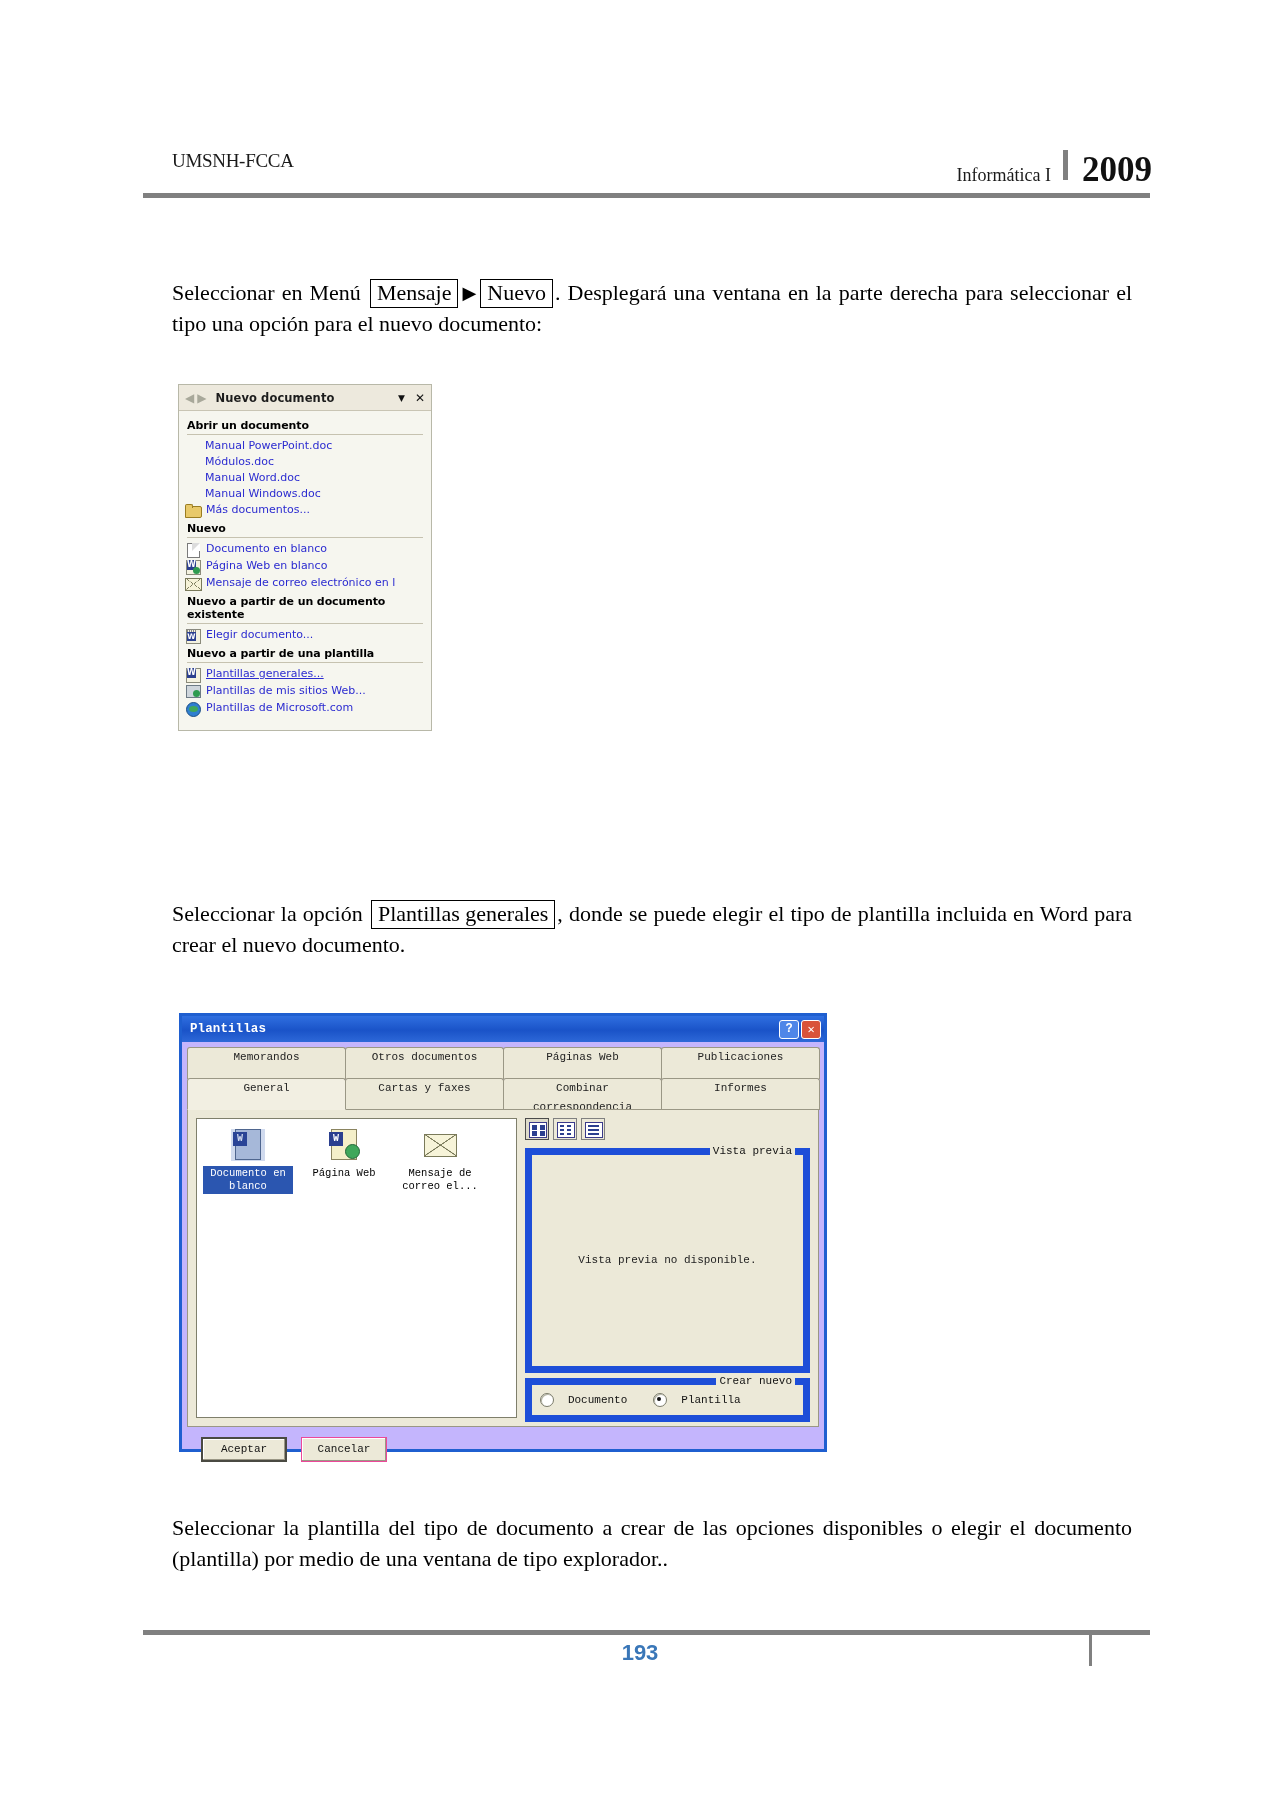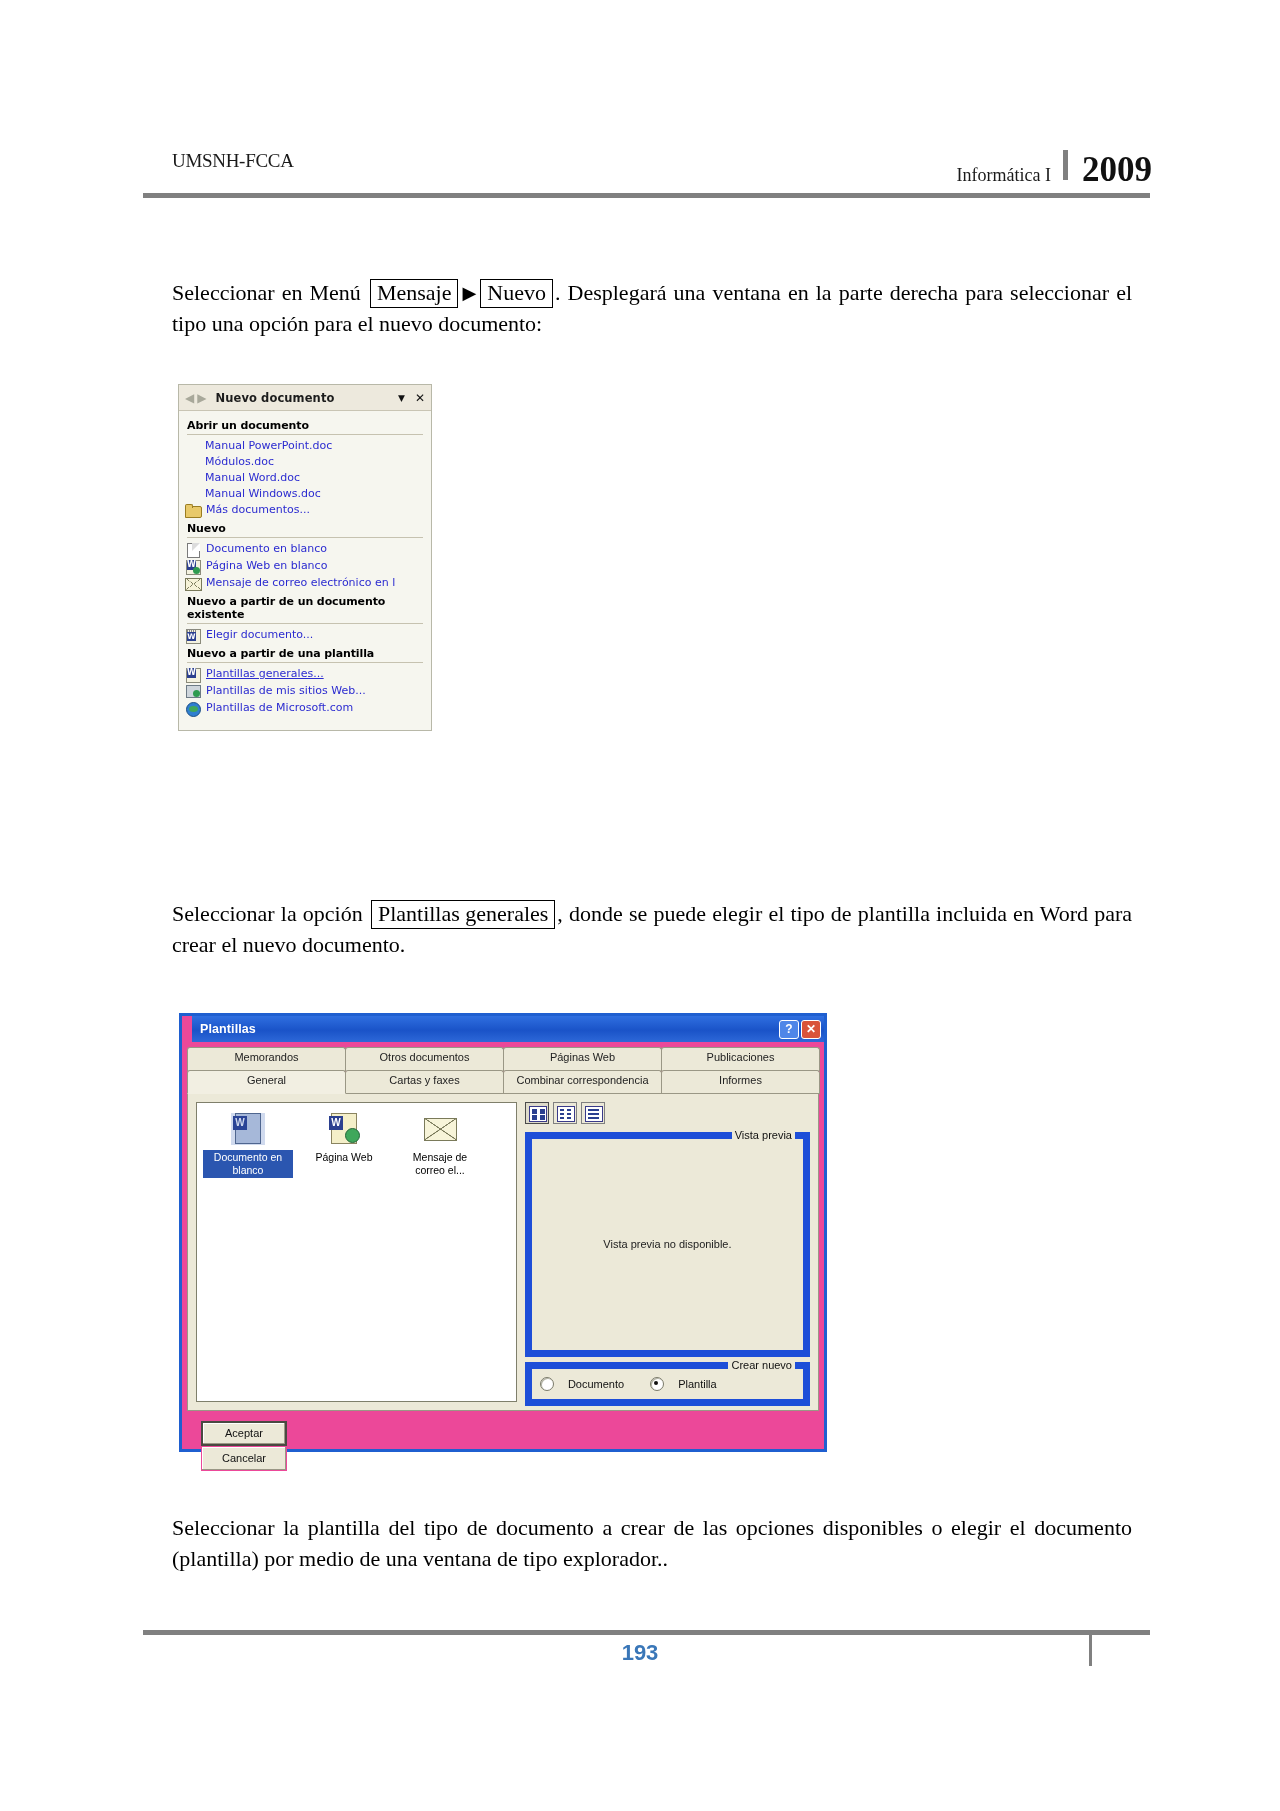--- a/index.html
+++ b/index.html
@@ -278,25 +278,24 @@
     background: repeating-linear-gradient(90deg,#888 0 1px,transparent 1px 2px);
   }
 
   
   .dialog {
     position: absolute;
     left: 179px;
     top: 1013px;
     width: 648px;
     height: 439px;
-    background: #ec4899;
+    background: #c4b5fd;
     border: 3px solid #1f5fd0;
     box-sizing: border-box;
-    font-family: Liberation Sans, sans-serif;
-    padding-left: 10px;
+    font-family: Liberation Mono, monospace;
   }
   .dlg-title {
     height: 26px;
     background: linear-gradient(to bottom, #2f6fe0 0%, #1a53c8 55%, #2d68d8 100%);
     display: flex;
     align-items: center;
     padding: 0 3px 0 8px;
     box-sizing: border-box;
   }
   .dlg-title-text {
@@ -320,21 +319,21 @@
   .dlg-btn.help { background: #4f86e8; }
   .dlg-btn.close { background: #d9533a; }
 
   .dlg-inner {
     position: absolute;
     left: 5px; top: 31px;
     width: 632px; height: 398px;
   }
   .tabs-row {
     display: flex;
-    height: 24px;
+    height: 32px;
     margin-bottom: -1px;
   }
   .tab {
     flex: 1;
     border: 1px solid #9a9785;
     border-bottom: none;
     background: #ece9d8;
     font-size: 11px;
     color: #222;
     text-align: center;
@@ -505,21 +504,20 @@
   .radio.checked .dot:after {
     content: ""; position: absolute;
     left: 3px; top: 3px; width: 4px; height: 4px;
     border-radius: 50%; background: #111;
   }
 
   .dlg-buttons {
     display: flex;
     justify-content: flex-start;
     padding: 10px 2px 0 0;
-    flex-direction: column;
   }
   .dlg-button {
     width: 86px; height: 25px;
     background: #ece9d8;
     border: 1px solid #ec4899;
     box-shadow: inset -1px -1px 0 #9a9785, inset 1px 1px 0 #ffffff;
     font-size: 11px;
     color: #111;
     text-align: center;
     line-height: 23px;

